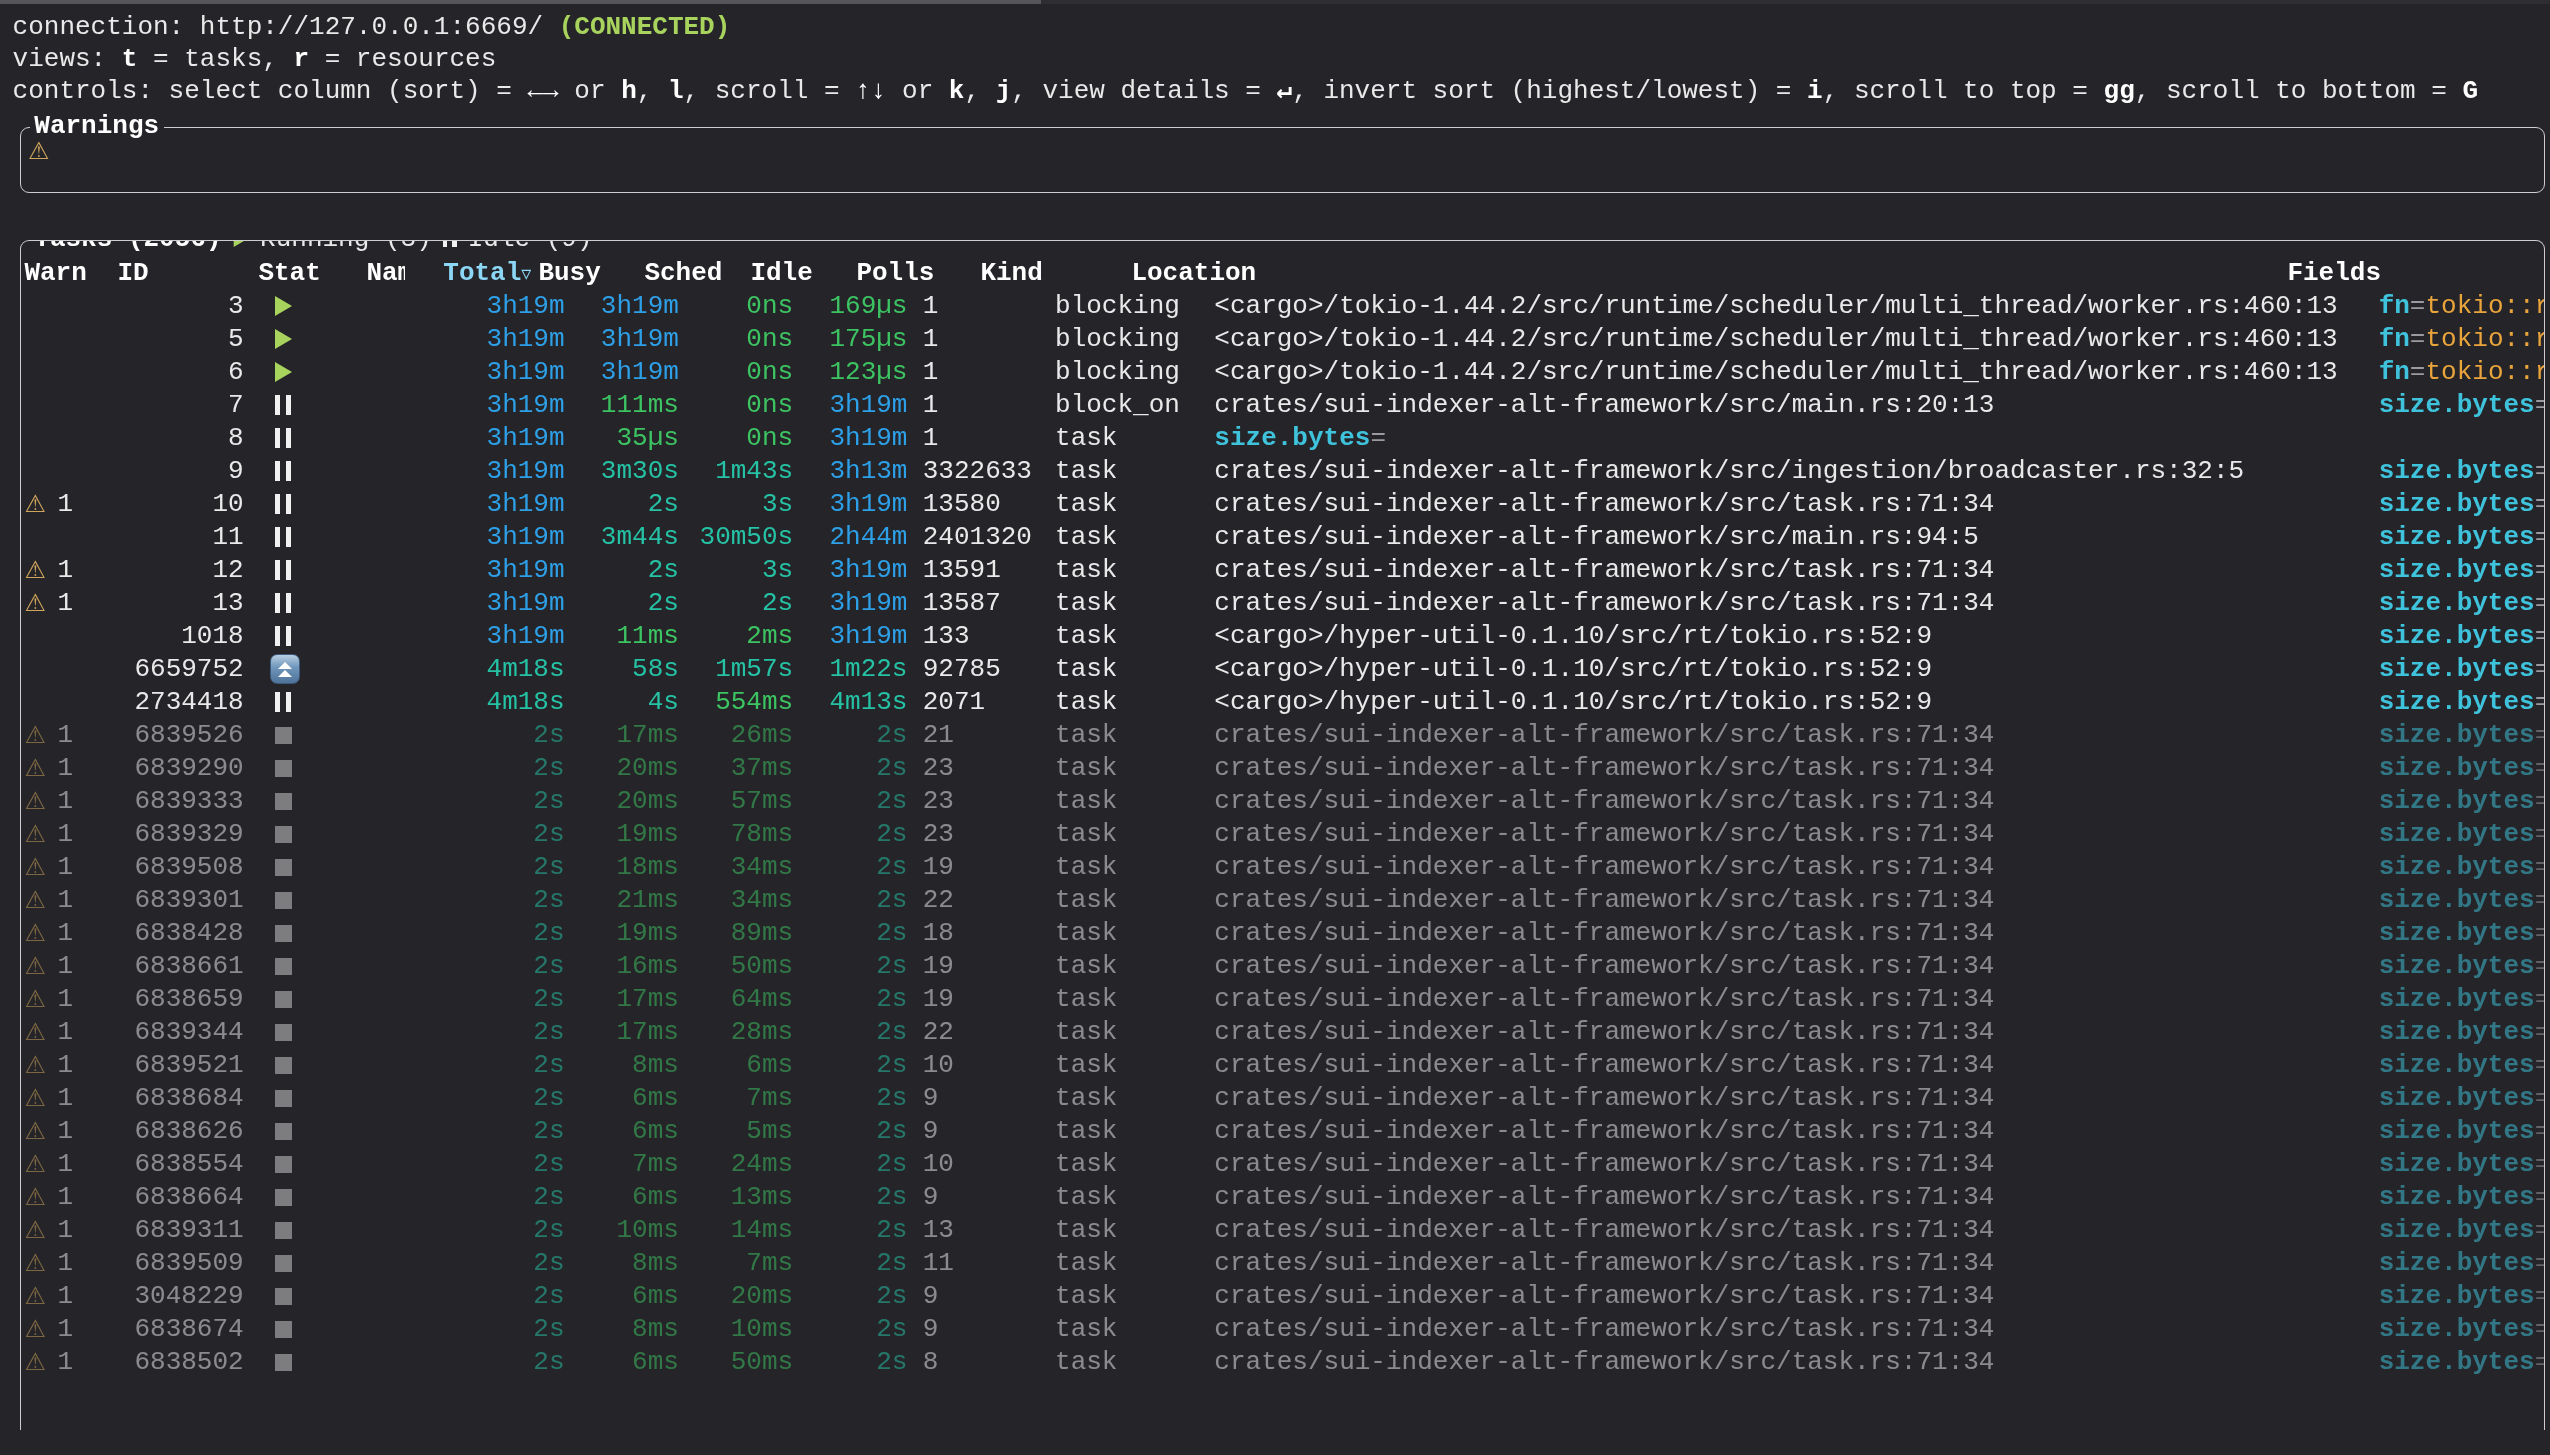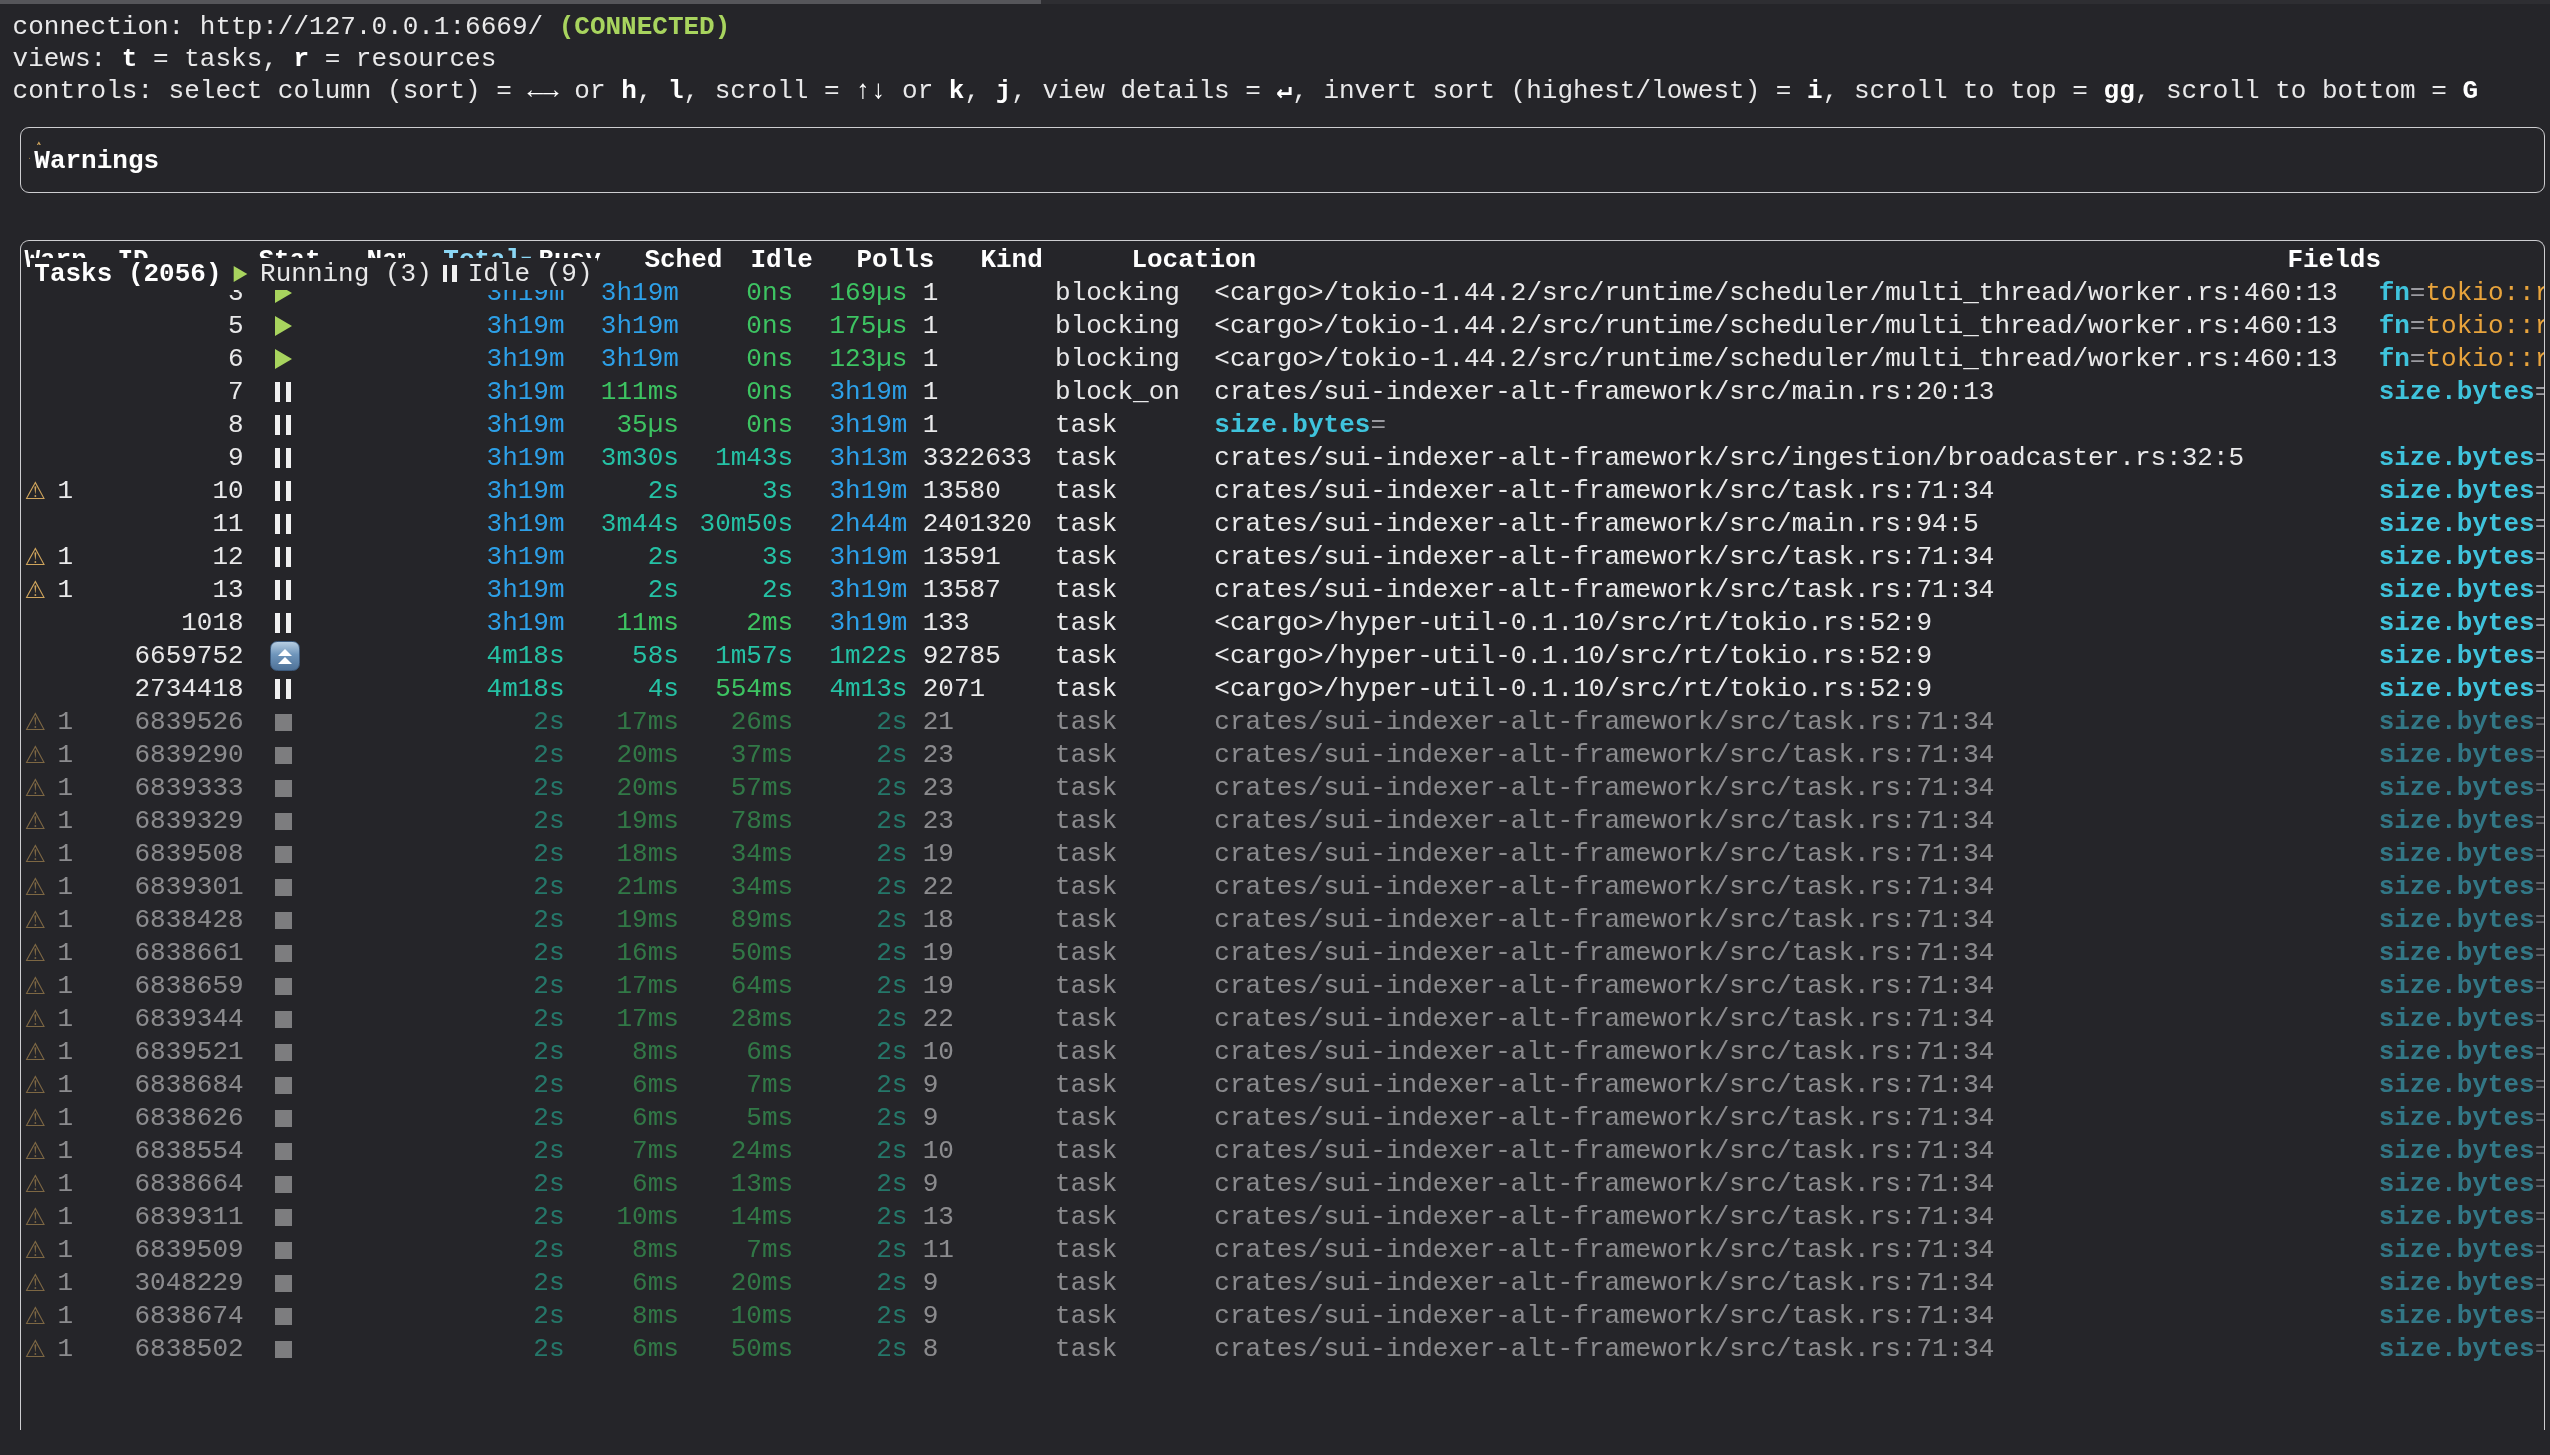--- a/index.html
+++ b/index.html
@@ -21,31 +21,31 @@
   .line{height:32px;white-space:nowrap;overflow:hidden;}
   .b{font-weight:bold;color:var(--fgb);text-align:right;}
   .c-lime{color:var(--lime);}
   .c-blue{color:var(--blue);}
   .c-teal{color:var(--teal);}
   .c-green{color:var(--green);}
 
   
   .box{position:relative;border:1.8px solid var(--border);border-radius:9px;margin-right:5.4px;}
   .box-title{position:absolute;top:-18px;left:9px;background:var(--bg);padding:0 4.5px;
-    font-weight:bold;color:var(--fgb);white-space:nowrap;display:inline-flex;align-items:center;gap:10.8px;margin-top:35px;}
+    font-weight:bold;color:var(--fgb);white-space:nowrap;display:inline-flex;align-items:center;gap:10.8px;}
   .warnings{margin-top:20px;margin-left:7.2px;height:66px;}
   .warn-row{display:flex;align-items:center;gap:12.6px;padding:10.8px 0 0 7.2px;}
   .warn-tri{color:var(--warn);font-family:"DejaVu Sans",sans-serif;font-size:24px;line-height:24px;}
   .tasks{margin-top:47px;margin-left:7.2px;height:1190px;border-bottom:0;border-radius:9px 9px 0 0;overflow:hidden;}
   .tasks-title{font-weight:normal;color:var(--fg);}
 
   
   .trow{display:grid;column-gap:15.3px;padding-left:3.6px;height:33px;align-items:center;
     grid-template-columns:63px 141px 78px 78px 119px 99px 99px 99px 117px 144px 1149px minmax(0,1fr);}
-  .thead{font-weight:bold;color:var(--fgb);margin-top:3px;height:33px;gap:7px;}
+  .thead{font-weight:bold;color:var(--fgb);margin-top:16px;height:33px;gap:7px;}
   .cell{white-space:nowrap;overflow:hidden;}
   .r{text-align:right;}
   .th-id{padding-left:23px;}
   .th-state,.st{padding-left:16px;}
   .th-name{padding-left:39px;}
   .th-total{color:var(--cyanhead);text-align:right;}
   .sort-arrow{font-family:"DejaVu Sans",sans-serif;font-size:20px;}
   .warn-cell{display:flex;gap:11.7px;align-items:center;}
   .st{display:flex;align-items:center;}
   .dim{opacity:.52;}

